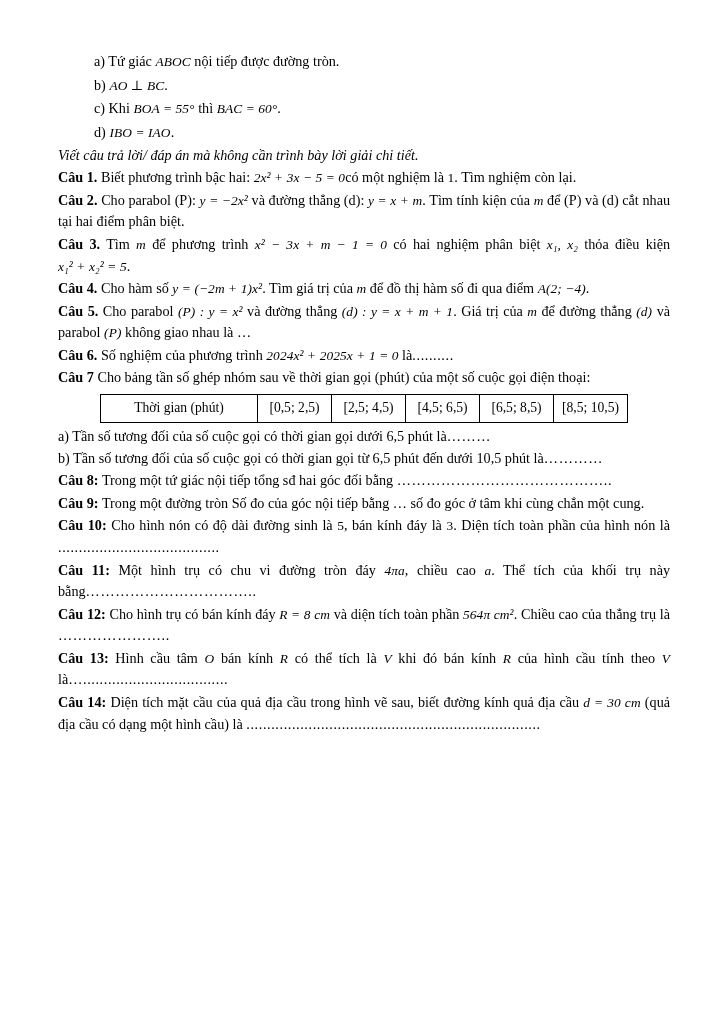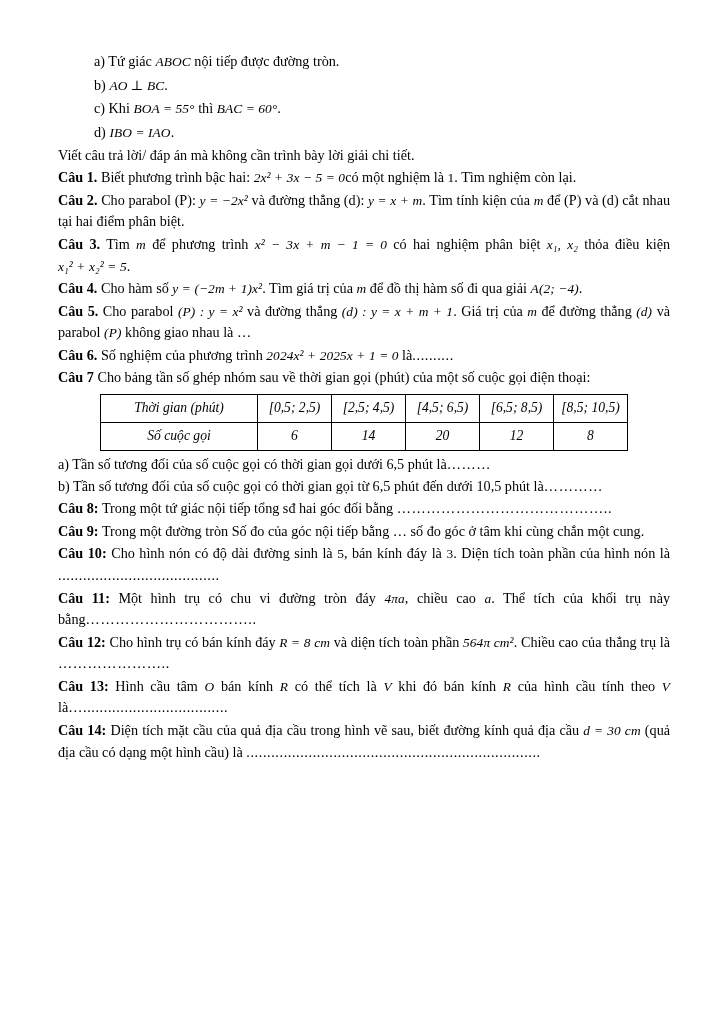--- a/index.html
+++ b/index.html
@@ -45,38 +45,38 @@
   .m {
     white-space: nowrap;
     font-size: 13.4px;
   }
   .heading {
     font-weight: bold;
     margin-top: 2px;
     line-height: 1.5;
   }
   .subtitle-italic {
+    font-style: italic;
     line-height: 1.55;
   }
   .q { margin-top: 1px; }
   .dots { letter-spacing: 0.6px; }
 
   table.freq {
     border-collapse: collapse;
     margin: 5px auto 3px auto;
     width: 528px;
     table-layout: fixed;
   }
   table.freq td {
     border: 1px solid #000;
     text-align: center;
     padding: 3px 2px 4px 2px;
     font-size: 13.6px;
     height: 20px;
-    font-style: italic;
   }
   td.rowlabel { width: 152px; }
   td.interval { font-size: 13.2px; white-space: nowrap; margin-top: 41px; }
 </style>
 </head>
 <body>
 
 <div class="page">
 
   <div class="line sub-item">
@@ -133,21 +133,21 @@
     <span class="m mathit">x₁, x₂</span>
     <span>thỏa điều kiện</span>
     <span class="m mathit">x₁² + x₂² = 5</span><span>.</span>
   </div>
 
   <div class="line q">
     <span class="bold">Câu 4.</span>
     <span>Cho hàm số</span>
     <span class="m mathit">y = (−2m + 1)x²</span><span>. Tìm giá trị của</span>
     <span class="m mathit">m</span>
-    <span>để đồ thị hàm số đi qua giải</span>
+    <span>để đồ thị hàm số đi qua điểm</span>
     <span class="m mathit">A(2; −4)</span><span>.</span>
   </div>
 
   <div class="line q">
     <span class="bold">Câu 5.</span>
     <span>Cho parabol</span>
     <span class="m mathit">(P) : y = x²</span>
     <span>và đường thẳng</span>
     <span class="m mathit">(d) : y = x + m + 1</span><span>. Giá trị của</span>
     <span class="m mathit">m</span>
@@ -172,28 +172,20 @@
 
   <table class="freq">
     <tbody>
         <tr>
       <td class="rowlabel">Thời gian (phút)</td>
       <td class="interval">[0,5; 2,5)</td>
       <td class="interval">[2,5; 4,5)</td>
       <td class="interval">[4,5; 6,5)</td>
       <td class="interval">[6,5; 8,5)</td>
       <td class="interval">[8,5; 10,5)</td>
-    </tr>
-    <tr>
-      <td class="rowlabel">Số cuộc gọi</td>
-      <td>6</td>
-      <td>14</td>
-      <td>20</td>
-      <td>12</td>
-      <td>8</td>
     </tr>
   </tbody>
     </table>
 
   <div class="line">
     <span>a) Tần số tương đối  của số cuộc gọi có thời gian gọi dưới 6,5 phút là</span><span class="dots">………</span>
   </div>
   <div class="line">
     <span>b) Tần số tương đối  của số cuộc gọi có thời gian gọi từ 6,5 phút đến dưới 10,5 phút là</span><span class="dots">…………</span>
   </div>

